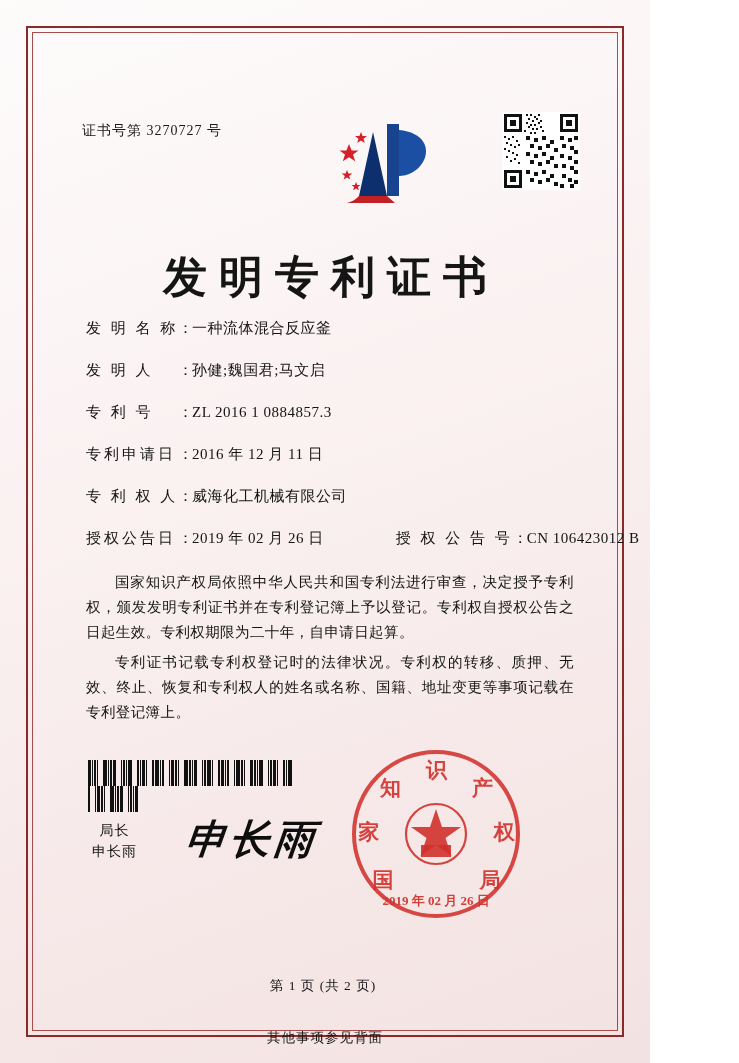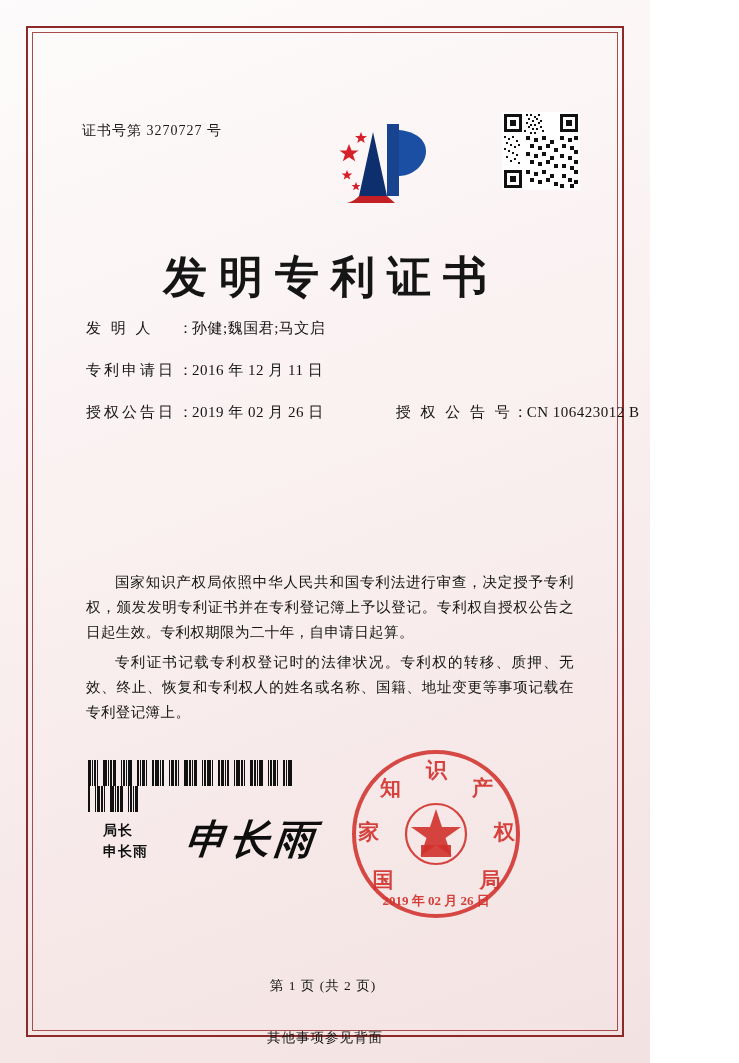--- a/index.html
+++ b/index.html
@@ -160,27 +160,28 @@
   .barcode span {
     display: inline-block;
     background: #111;
     height: 100%;
     margin-right: 1px;
     vertical-align: top;
   }
 
   .signblock {
     position: absolute;
-    left: 43px;
+    left: 32px;
     top: 760px;
     font-size: 14px;
     line-height: 21px;
     color: #111;
     letter-spacing: 1px;
-    font-weight: bold;
+    font-weight: normal;
+    text-align: center;
   }
   .handsign {
     position: absolute;
     left: 126px;
     top: 752px;
     font-size: 40px;
     font-family: "Liberation Serif", serif;
     font-style: italic;
     font-weight: bold;
     color: #0e0e0e;
@@ -379,30 +380,39 @@
           <rect x="29" y="36" width="2" height="2"></rect>
             <rect x="34" y="36" width="2" height="2"></rect>
         </g>
       </svg>
     </div>
 
     <div class="title">发明专利证书</div>
 
     <div class="fields">
 
+      <div class="field">
+        <span class="lbl">发 明 名 称</span><span class="sep">：</span><span class="val">一种流体混合反应釜</span>
+      </div>
 
       <div class="field">
         <span class="lbl">发 明 人</span><span class="sep">：</span><span class="val">孙健;魏国君;马文启</span>
       </div>
 
+      <div class="field">
+        <span class="lbl">专 利 号</span><span class="sep">：</span><span class="val">ZL 2016 1 0884857.3</span>
+      </div>
 
       <div class="field">
         <span class="lbl">专利申请日</span><span class="sep">：</span><span class="val">2016 年 12 月 11 日</span>
       </div>
 
+      <div class="field">
+        <span class="lbl">专 利 权 人</span><span class="sep">：</span><span class="val">威海化工机械有限公司</span>
+      </div>
 
 
       <div class="field">
         <span class="lbl">授权公告日</span><span class="sep">：</span><span class="val">2019 年 02 月 26 日</span><span class="lbl2">授 权 公 告 号</span><span class="sep">：</span><span class="val">CN 106423012 B</span>
       </div>
 
     </div>
 
     <div class="para p2">专利证书记载专利权登记时的法律状况。专利权的转移、质押、无效、终止、恢复和专利权人的姓名或名称、国籍、地址变更等事项记载在专利登记簿上。</div>
     <div class="para p1">国家知识产权局依照中华人民共和国专利法进行审查，决定授予专利权，颁发发明专利证书并在专利登记簿上予以登记。专利权自授权公告之日起生效。专利权期限为二十年，自申请日起算。</div>

